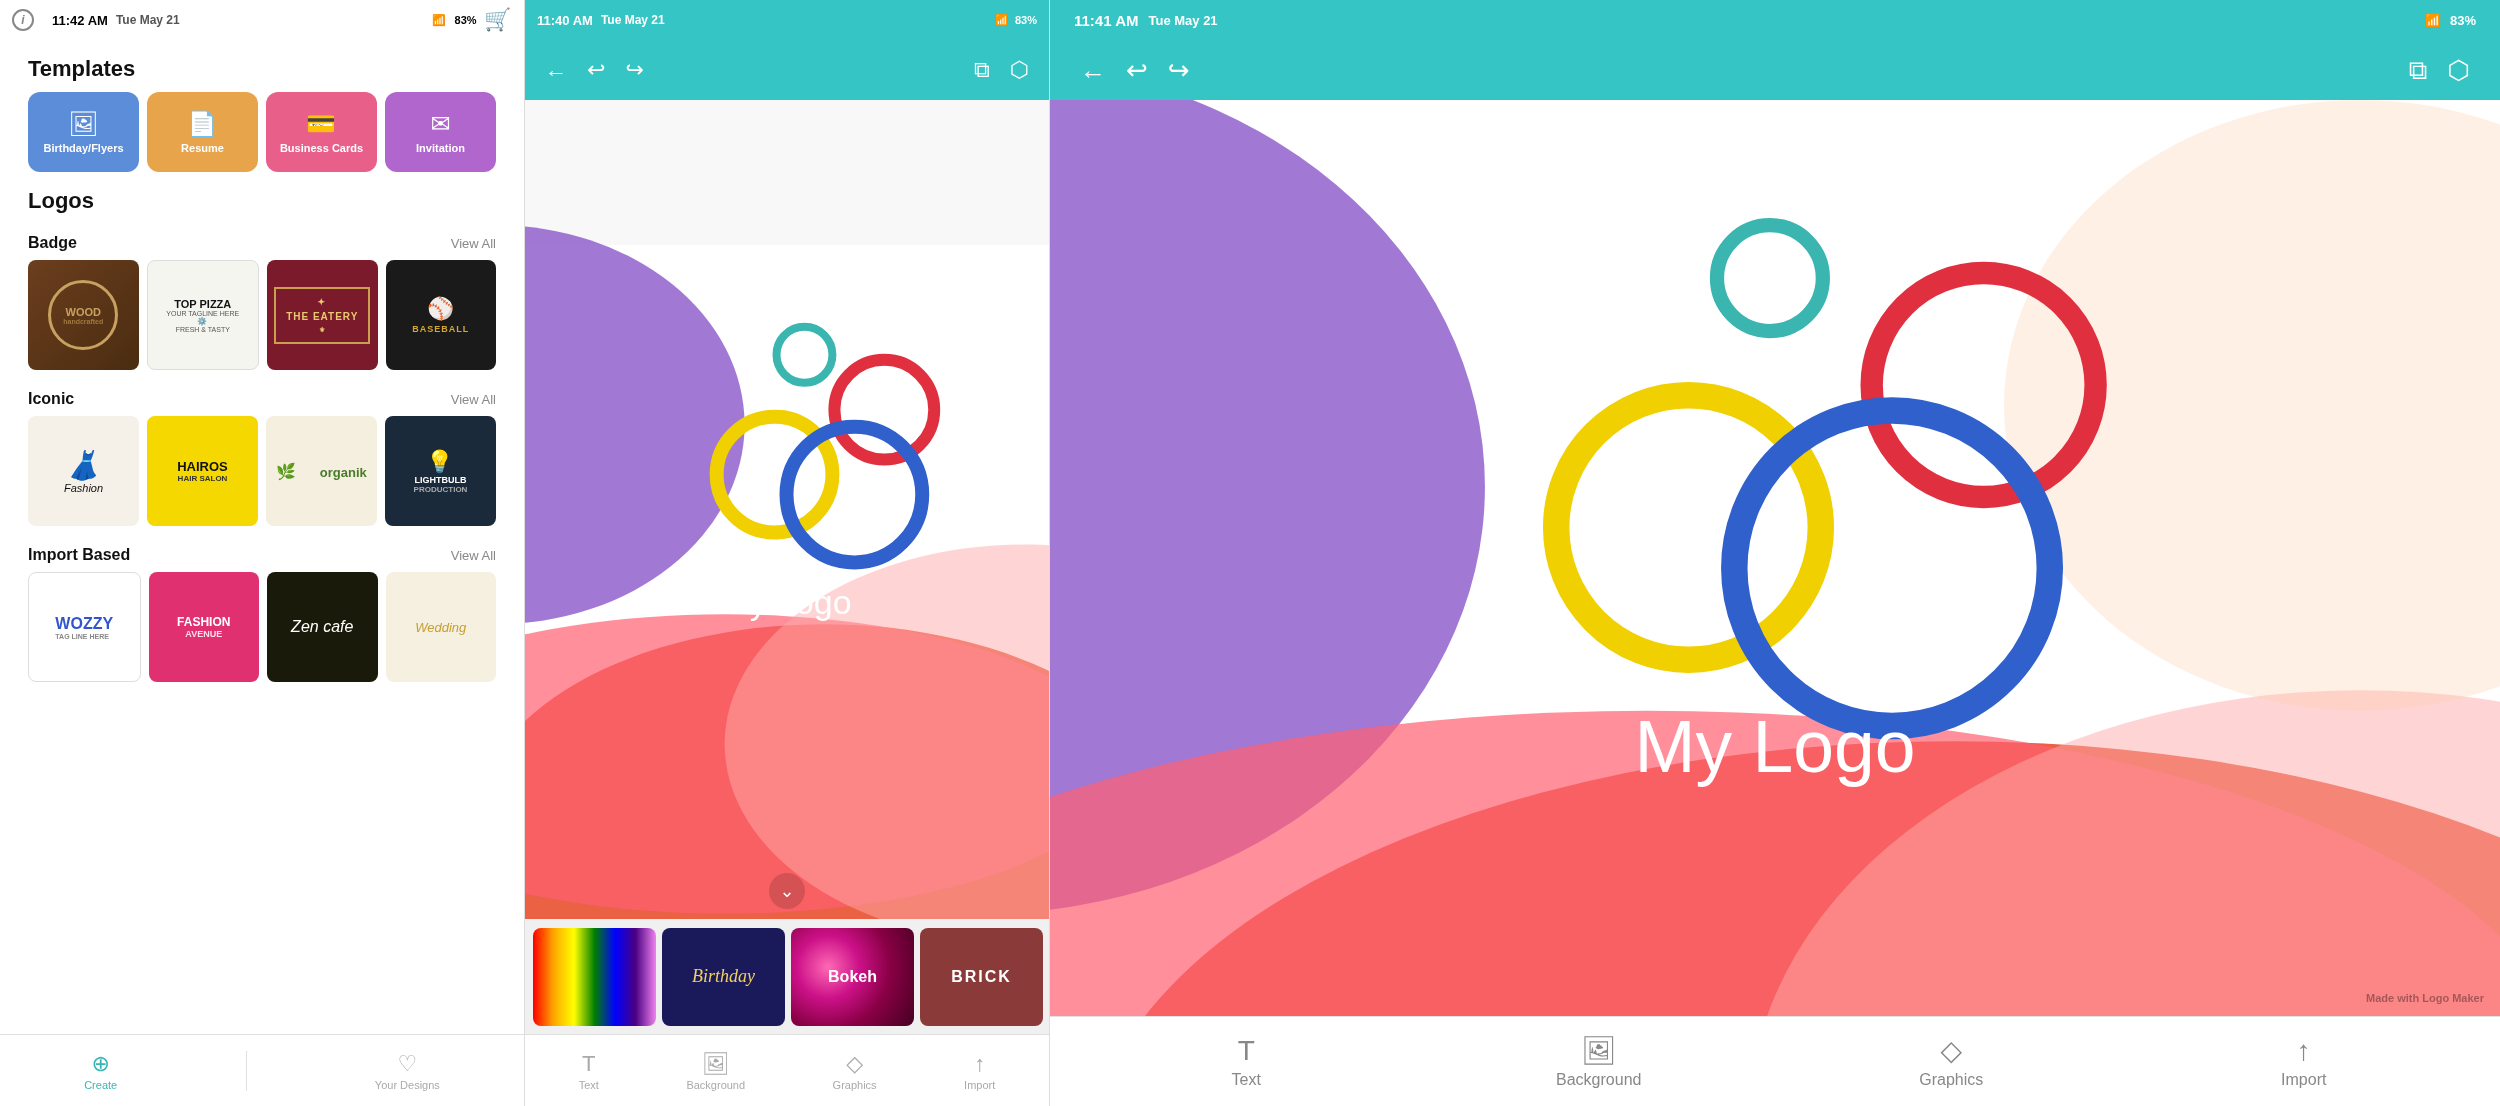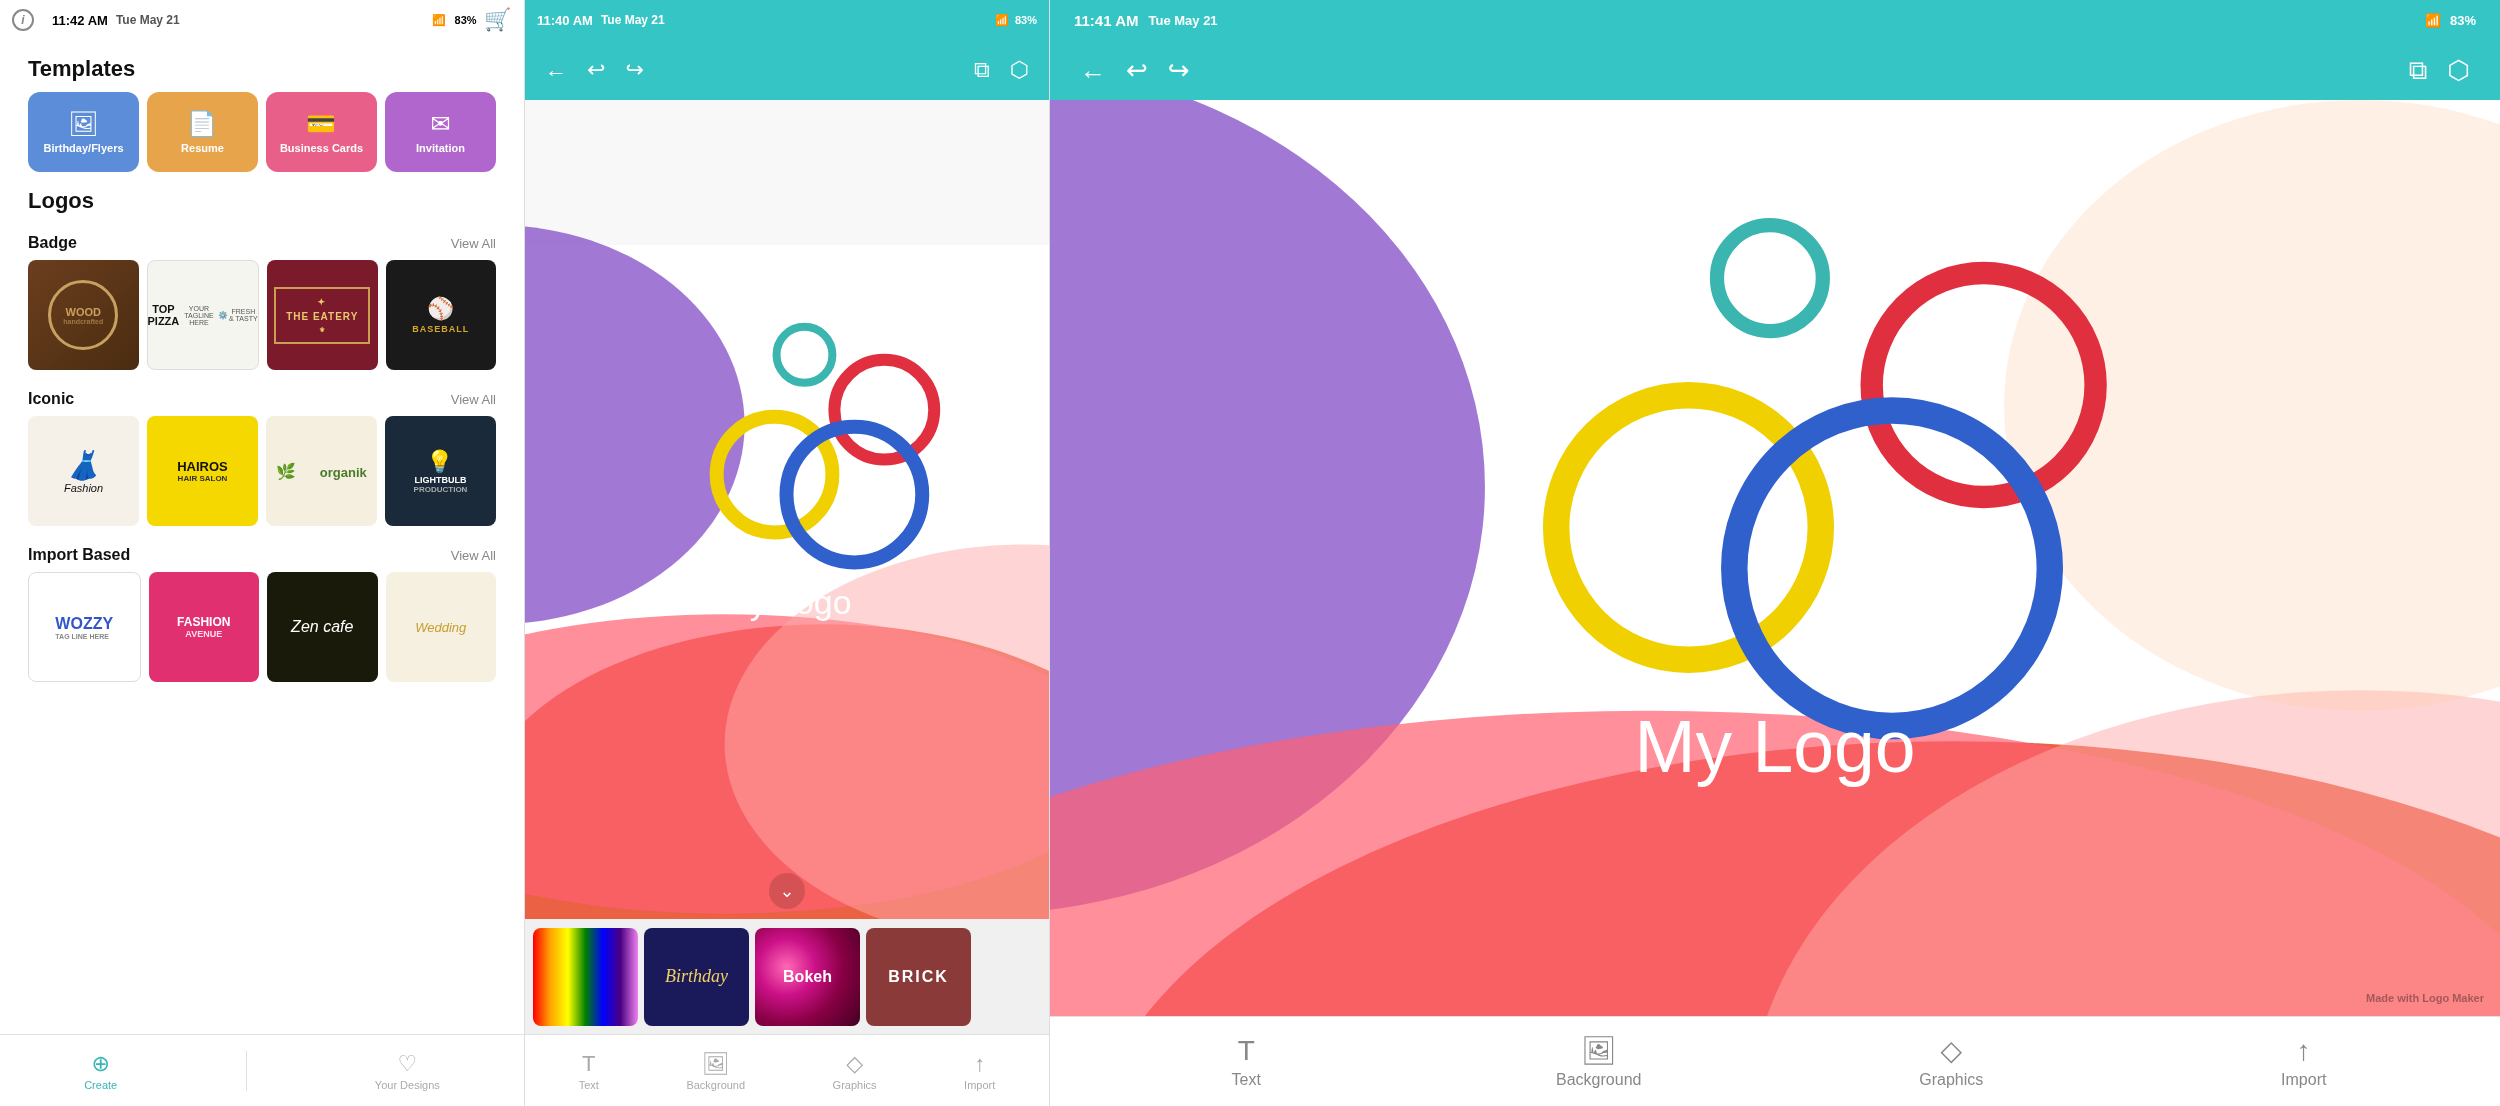--- a/index.html
+++ b/index.html
@@ -96,21 +96,21 @@
       width: 70px; height: 70px; border-radius: 50%;
       border: 3px solid #c8a060;
       display: flex; flex-direction: column; align-items: center; justify-content: center;
       color: #c8a060; font-size: 10px; font-weight: 700; text-align: center;
     }
     .logo-pizza {
       background: #f5f5f0;
       border: 1px solid #ddd;
     }
     .logo-pizza-inner {
-      display: flex; flex-direction: row; align-items: center; justify-content: center;
+      display: flex; flex-direction: column; align-items: center; justify-content: center;
       color: #333; text-align: center;
     }
     .logo-pizza-inner .brand { font-size: 11px; font-weight: 900; color: #111; }
     .logo-pizza-inner .sub { font-size: 7px; color: #555; }
     .logo-eatery {
       background: #7a1a2a;
     }
     .logo-eatery-inner {
       color: #e8c870; font-size: 11px; font-weight: 700; text-align: center;
       border: 2px solid #c8a050;
@@ -203,21 +203,21 @@
     .background-strip {
       height: 115px;
       background: #f0f0f0;
       display: flex;
       gap: 6px;
       padding: 8px;
       overflow-x: auto;
       align-items: center;
     }
     .bg-thumb {
-      width: 105px;
+      width: 123px;
       height: 98px;
       border-radius: 8px;
       flex-shrink: 0;
       cursor: pointer;
       overflow: hidden;
       position: relative;
     }
     .bg-rainbow {
       background: linear-gradient(to right, red, orange, yellow, green, blue, indigo, violet);
     }

